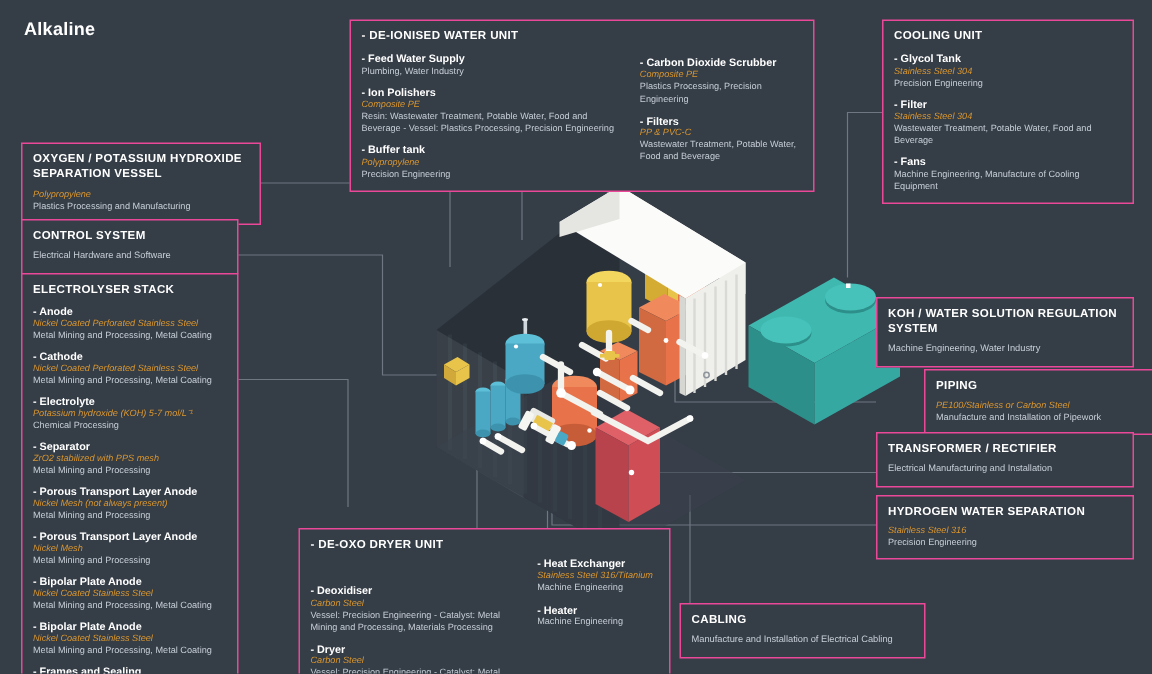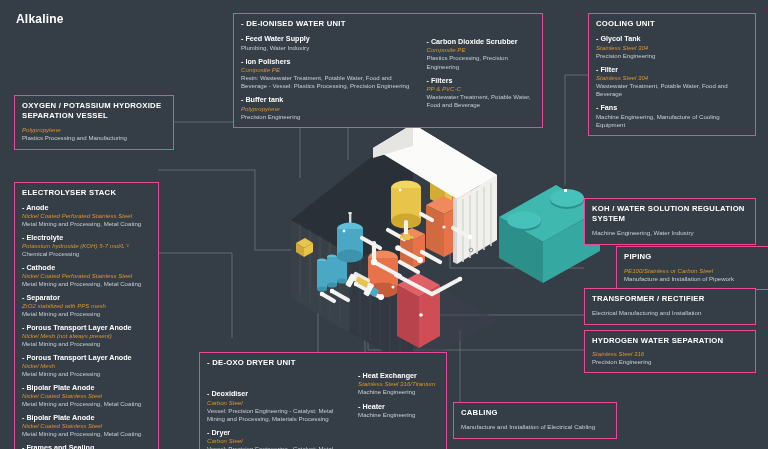--- a/index.html
+++ b/index.html
@@ -289,38 +289,42 @@
   </svg>
 
   <div id="title">Alkaline</div>
 
   <div class="panel" style="left:14px; top:95px; width:160px;">
     <div class="ph">OXYGEN / POTASSIUM HYDROXIDE SEPARATION VESSEL</div>
     <div class="it-mat" style="margin-top:5px;">Polypropylene</div>
     <div class="it-ind">Plastics Processing and Manufacturing</div>
   </div>
 
+  <div class="panel" style="left:14px; top:146px; width:145px;">
+    <div class="ph">CONTROL SYSTEM</div>
+    <div class="psub">Electrical Hardware and Software</div>
+  </div>
 
   <div class="panel" style="left:14px; top:182px; width:145px; padding-bottom:7px;">
     <div class="ph">ELECTROLYSER STACK</div>
     <div id="es-items" style="margin-top:4px;">
         <div class="item" style="margin-top: 4.5px;">
           <div class="it-name bullet">Anode</div>
           <div class="it-mat">Nickel Coated Perforated Stainless Steel</div>
           <div class="it-ind">Metal Mining and Processing, Metal Coating</div>
         </div>
         <div class="item" style="margin-top: 4.5px;">
+          <div class="it-name bullet">Cathode</div>
+          <div class="it-mat">Nickel Coated Perforated Stainless Steel</div>
+          <div class="it-ind">Metal Mining and Processing, Metal Coating</div>
+        </div>
+        <div class="item" style="margin-top: 4.5px;">
           <div class="it-name bullet">Electrolyte</div>
           <div class="it-mat">Potassium hydroxide (KOH) 5-7 mol/L⁻¹</div>
           <div class="it-ind">Chemical Processing</div>
-        </div>
-        <div class="item" style="margin-top: 4.5px;">
-          <div class="it-name bullet">Cathode</div>
-          <div class="it-mat">Nickel Coated Perforated Stainless Steel</div>
-          <div class="it-ind">Metal Mining and Processing, Metal Coating</div>
         </div>
         <div class="item" style="margin-top: 4.5px;">
           <div class="it-name bullet">Separator</div>
           <div class="it-mat">ZrO2 stabilized with PPS mesh</div>
           <div class="it-ind">Metal Mining and Processing</div>
         </div>
         <div class="item" style="margin-top: 4.5px;">
           <div class="it-name bullet">Porous Transport Layer Anode</div>
           <div class="it-mat">Nickel Mesh (not always present)</div>
           <div class="it-ind">Metal Mining and Processing</div>

